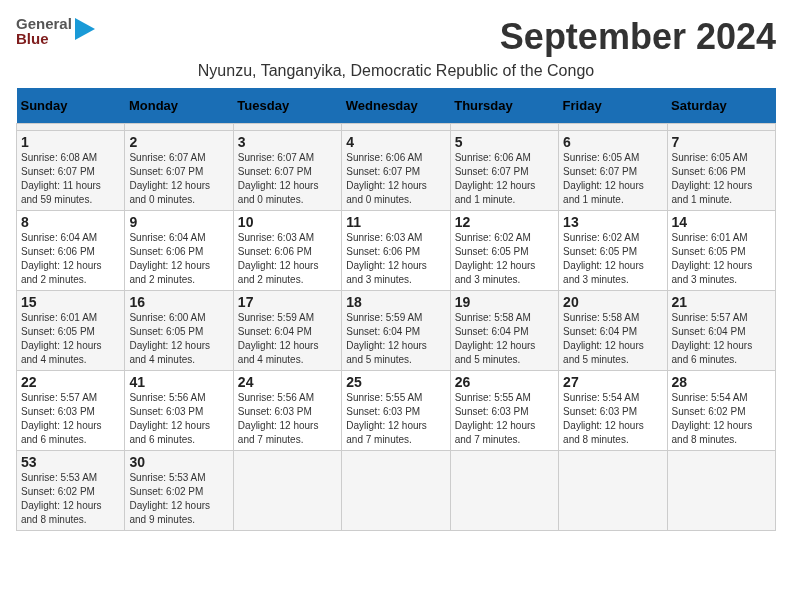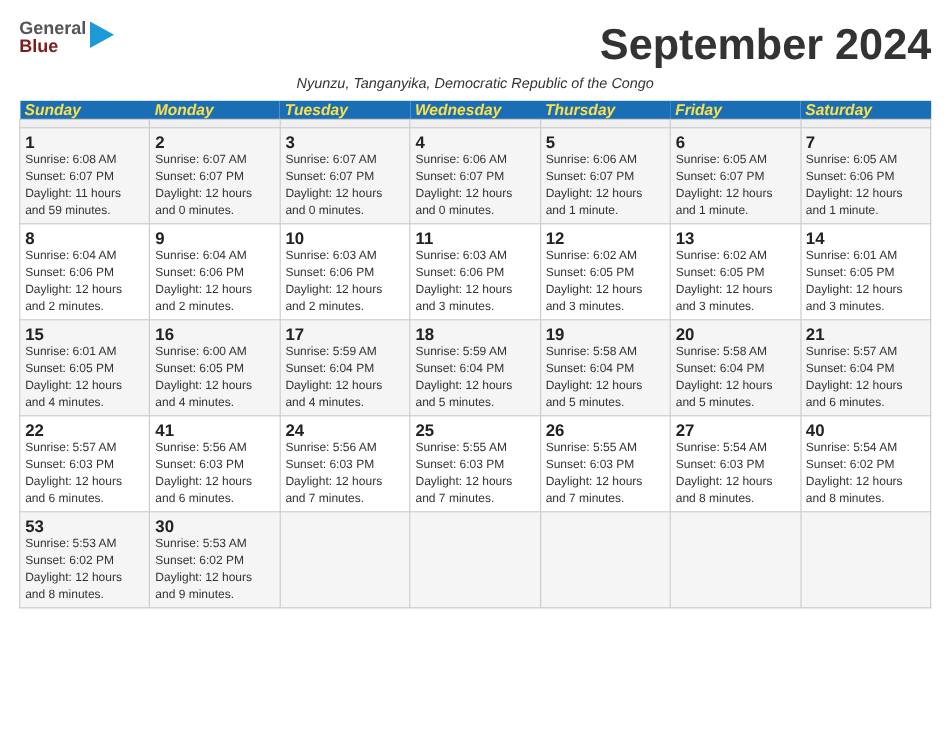--- a/index.html
+++ b/index.html
@@ -18,39 +18,37 @@
     }
     .title-block {
       text-align: right;
     }
     .month-title {
       font-size: 36px;
       font-weight: bold;
       color: #333;
     }
     .location {
-      font-size: 12px;
+      font-size: 16px;
       color: #333;
       text-align: center;
       margin-bottom: 8px;
-      font-style: italic;
     }
     table {
       width: 100%;
       border-collapse: collapse;
       font-size: 10.5px;
     }
     th {
       background: #1a6eb5;
-      color: #fde047;
-      padding: 0 4px;
+      color: #000000;
+      padding: 10px 4px;
       text-align: left;
       font-size: 13px;
       font-weight: bold;
-      font-style: italic;
     }
     td {
       border: 1px solid #ccc;
       vertical-align: top;
       padding: 3px 4px;
       width: 107px;
       min-height: 80px;
       background: #fff;
     }
     tr:nth-child(even) td { background: #f5f5f5; }
@@ -311,21 +309,21 @@
 and 7 minutes.</div>
         </td>
         <td>
           <span class="day-num">27</span>
           <div class="day-info" style="white-space: pre-line;">Sunrise: 5:54 AM
 Sunset: 6:03 PM
 Daylight: 12 hours
 and 8 minutes.</div>
         </td>
         <td>
-          <span class="day-num">40</span>
+          <span class="day-num">28</span>
           <div class="day-info" style="white-space: pre-line;">Sunrise: 5:54 AM
 Sunset: 6:02 PM
 Daylight: 12 hours
 and 8 minutes.</div>
         </td>
       </tr>
       <tr>
         <td>
           <span class="day-num">53</span>
           <div class="day-info" style="white-space: pre-line;">Sunrise: 5:53 AM

